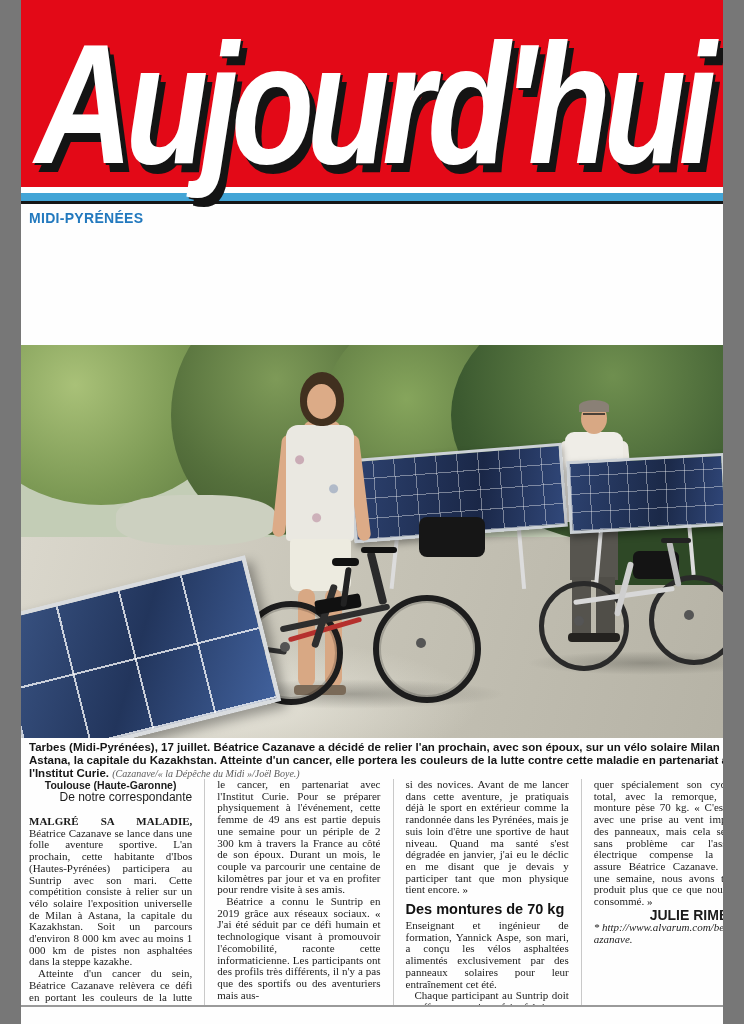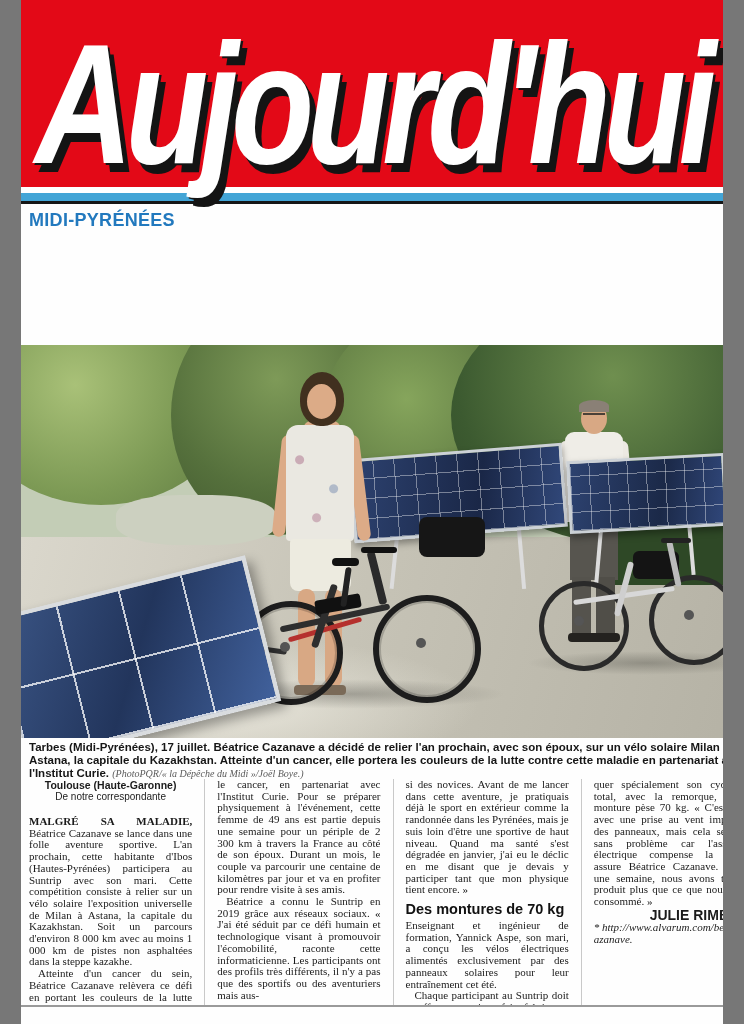--- a/index.html
+++ b/index.html
@@ -18,21 +18,21 @@
       transform:scale(1.06,1.34);transform-origin:0 0;
       text-shadow:6px 7px 0 #141414,2px 2px 0 #141414;}
   .edition-badge{position:absolute;left:533px;top:10px;z-index:4;width:178px;height:48px;
       box-sizing:border-box;background:#e30917;border:4px solid #000;
       color:#fff;font-weight:bold;font-style:italic;font-size:28px;line-height:40px;
       padding-left:10px;white-space:nowrap;box-shadow:0 0 0 2px #e30917;}
   .edition-square{position:absolute;right:7px;top:13px;width:16px;height:16px;background:#fff;}
 
   
   .kicker{position:absolute;left:8px;top:210px;color:#2279be;font-weight:bold;
-      font-size:18px;letter-spacing:0.3px;}
+      font-size:14px;letter-spacing:0.3px;}
   .headline{position:absolute;left:5px;top:233px;width:735px;color:#0d0d0d;
       font-family:"Liberation Serif",serif;font-weight:bold;font-size:47px;
       line-height:51px;letter-spacing:-1.5px;}
 
   
   .photo{position:absolute;left:0;top:345px;width:744px;height:393px;overflow:hidden;
       background:linear-gradient(180deg,#e9eff1 0px,#dce5df 40px,#cfd9c8 70px,#c3cdb6 110px);}
   .photo *{position:absolute;}
   .tree{border-radius:50%;}
   .trees-left{left:-50px;top:-40px;width:260px;height:200px;
@@ -148,22 +148,22 @@
       font-size:10px;color:#5a5a5a;}
 
   
   .article{position:absolute;left:8px;top:779px;width:728px;height:226px;display:flex;overflow:hidden;}
   .col{flex:1 1 0;font-family:"Liberation Serif",serif;font-size:11px;line-height:11.7px;
       color:#1b1b1b;text-align:justify;}
   .col + .col{border-left:1px solid #c9c9c9;margin-left:12px;padding-left:12px;}
   .col p{margin:0;}
   .col p.ind{text-indent:9px;}
   .dl-loc{font-family:"Liberation Sans",sans-serif;font-weight:bold;font-size:10.5px;line-height:12px;text-align:center;}
-  .dl-auth{font-family:"Liberation Sans",sans-serif;font-size:10px;line-height:12px;
-      margin-bottom:13px !important;text-align:center;}
+  .dl-auth{font-family:"Liberation Sans",sans-serif;font-size:12px;line-height:12px;
+      margin-bottom:13px !important;text-align:right;}
   .lead-caps{font-weight:bold;}
   .subhead{font-family:"Liberation Sans",sans-serif;font-weight:bold;font-size:14.5px;
       line-height:16px;margin:5px 0 3px 0 !important;text-align:left;color:#111;}
   .byline{font-family:"Liberation Sans",sans-serif;font-weight:bold;font-size:14px;
       line-height:12px;text-align:right;margin:1px 0 0 0 !important;}
   .footnote{font-style:italic;font-size:11px;line-height:12.5px;text-align:left;
       word-break:break-all;}
 
   .bottom-rule{position:absolute;left:0;top:1005px;width:744px;border-top:2px solid #9a9a9a;}
 </style>
@@ -252,38 +252,38 @@
     <div class="bar b1stem"></div>
     <div class="bar b1handle"></div>
 
     <div class="panel-pole"></div>
     <div class="panel panel-left"></div>
   </div>
 
   <div class="caption">
     <span>Tarbes (Midi-Pyrénées), 17 juillet.</span>
     <span>Béatrice Cazanave a décidé de relier l'an prochain, avec son époux, sur un vélo solaire Milan à Astana, la capitale du Kazakhstan. Atteinte d'un cancer, elle portera les couleurs de la lutte contre cette maladie en partenariat avec l'Institut Curie.</span>
-    <span class="credit">(PhotoPQR/« la Dépêche du Midi »/Joël Boye.)</span>
+    <span class="credit">(Cazanave/« la Dépêche du Midi »/Joël Boye.)</span>
   </div>
 
   <div class="article" id="article-columns">
       <div class="col">
         <p class="dl-loc">Toulouse (Haute-Garonne)</p>
         <p class="dl-auth">De notre correspondante</p>
         <p class=""><span class="lead-caps">MALGRÉ SA MALADIE,</span> Béatrice Cazanave se lance dans une folle aventure sportive. L'an prochain, cette habitante d'Ibos (Hautes-Pyrénées) participera au Suntrip avec son mari. Cette compétition consiste à relier sur un vélo solaire l'exposition universelle de Milan à Astana, la capitale du Kazakhstan. Soit un parcours d'environ 8 000 km avec au moins 1 000 km de pistes non asphaltées dans la steppe kazakhe.</p>
         <p class="ind">Atteinte d'un cancer du sein, Béatrice Cazanave relèvera ce défi en portant les couleurs de la lutte contre</p>
       </div>
       <div class="col">
         <p class="">le cancer, en partenariat avec l'Institut Curie. Pour se préparer physiquement à l'événement, cette femme de 49 ans est partie depuis une semaine pour un périple de 2 300 km à travers la France au côté de son époux. Durant un mois, le couple va parcourir une centaine de kilomètres par jour et va en profiter pour rendre visite à ses amis.</p>
         <p class="ind">Béatrice a connu le Suntrip en 2019 grâce aux réseaux sociaux. « J'ai été séduit par ce défi humain et technologique visant à promouvoir l'écomobilité, raconte cette informaticienne. Les participants ont des profils très différents, il n'y a pas que des sportifs ou des aventuriers mais aus-</p>
       </div>
       <div class="col">
         <p class="">si des novices. Avant de me lancer dans cette aventure, je pratiquais déjà le sport en extérieur comme la randonnée dans les Pyrénées, mais je suis loin d'être une sportive de haut niveau. Quand ma santé s'est dégradée en janvier, j'ai eu le déclic en me disant que je devais y participer tant que mon physique tient encore. »</p>
         <p class="subhead">Des montures de 70 kg</p>
-        <p class="">Enseignant et ingénieur de formation, Yannick Aspe, son mari, a conçu les vélos électriques alimentés exclusivement par des panneaux solaires pour leur entraînement cet été.</p>
+        <p class="">Enseignant et ingénieur de formation, Yannick Aspe, son mari, a conçu les vélos asphaltées alimentés exclusivement par des panneaux solaires pour leur entraînement cet été.</p>
         <p class="ind">Chaque participant au Suntrip doit en effet concevoir ou faire fabri-</p>
       </div>
       <div class="col">
         <p class="">quer spécialement son cycle. Au total, avec la remorque, chaque monture pèse 70 kg. « C'est lourd, avec une prise au vent importante des panneaux, mais cela se pilote sans problème car l'assistance électrique compense la charge, assure Béatrice Cazanave. Depuis une semaine, nous avons toujours produit plus que ce que nous avons consommé. »</p>
         <p class="byline">JULIE RIMBERT</p>
         <p class="footnote">* http://www.alvarum.com/beatricecazanave.</p>
       </div>
     </div>
 
   <div class="bottom-rule"></div>

